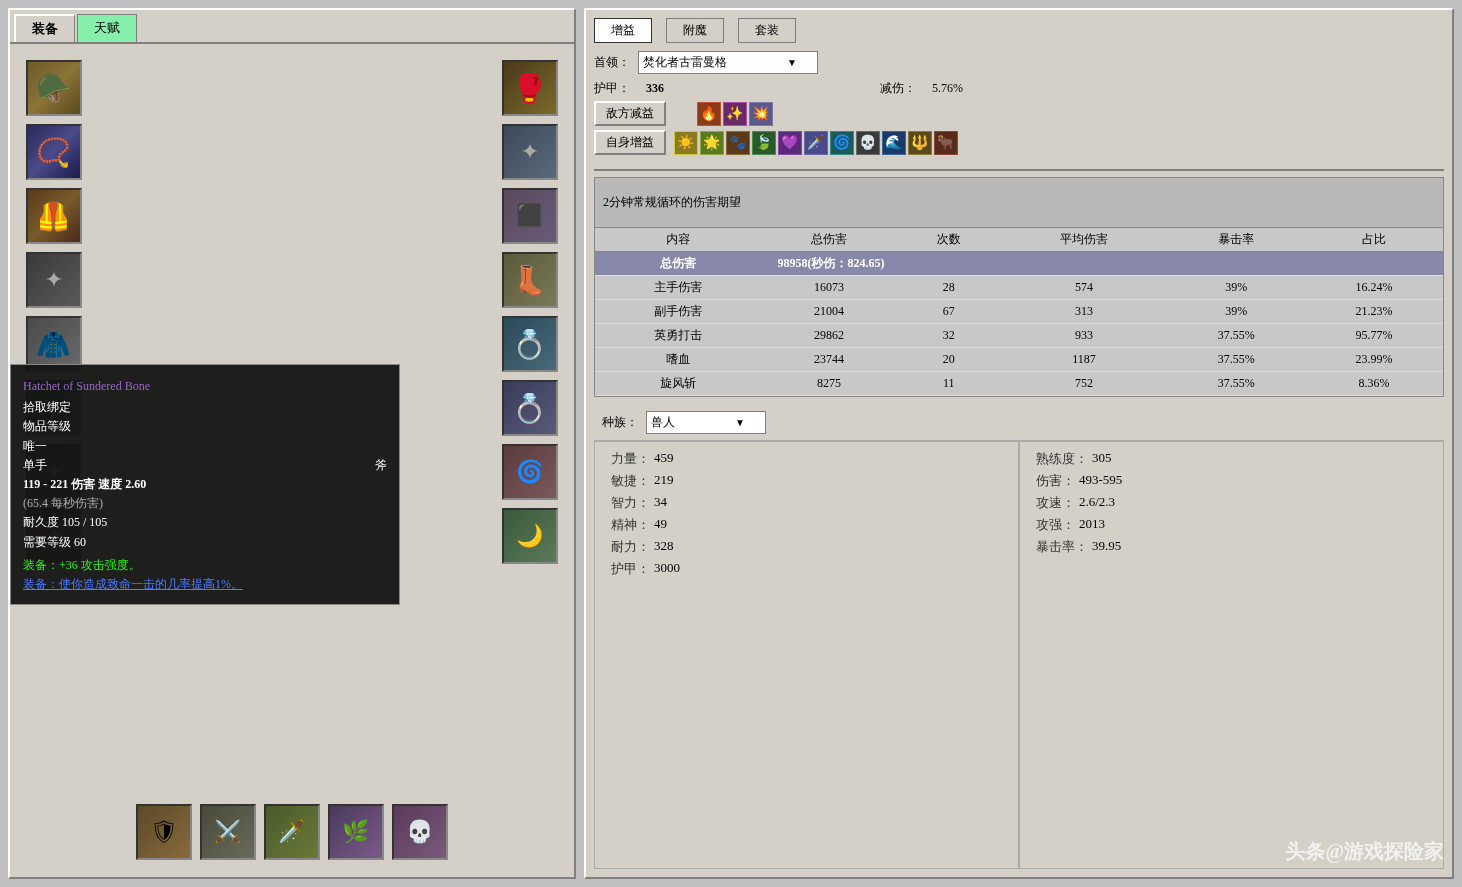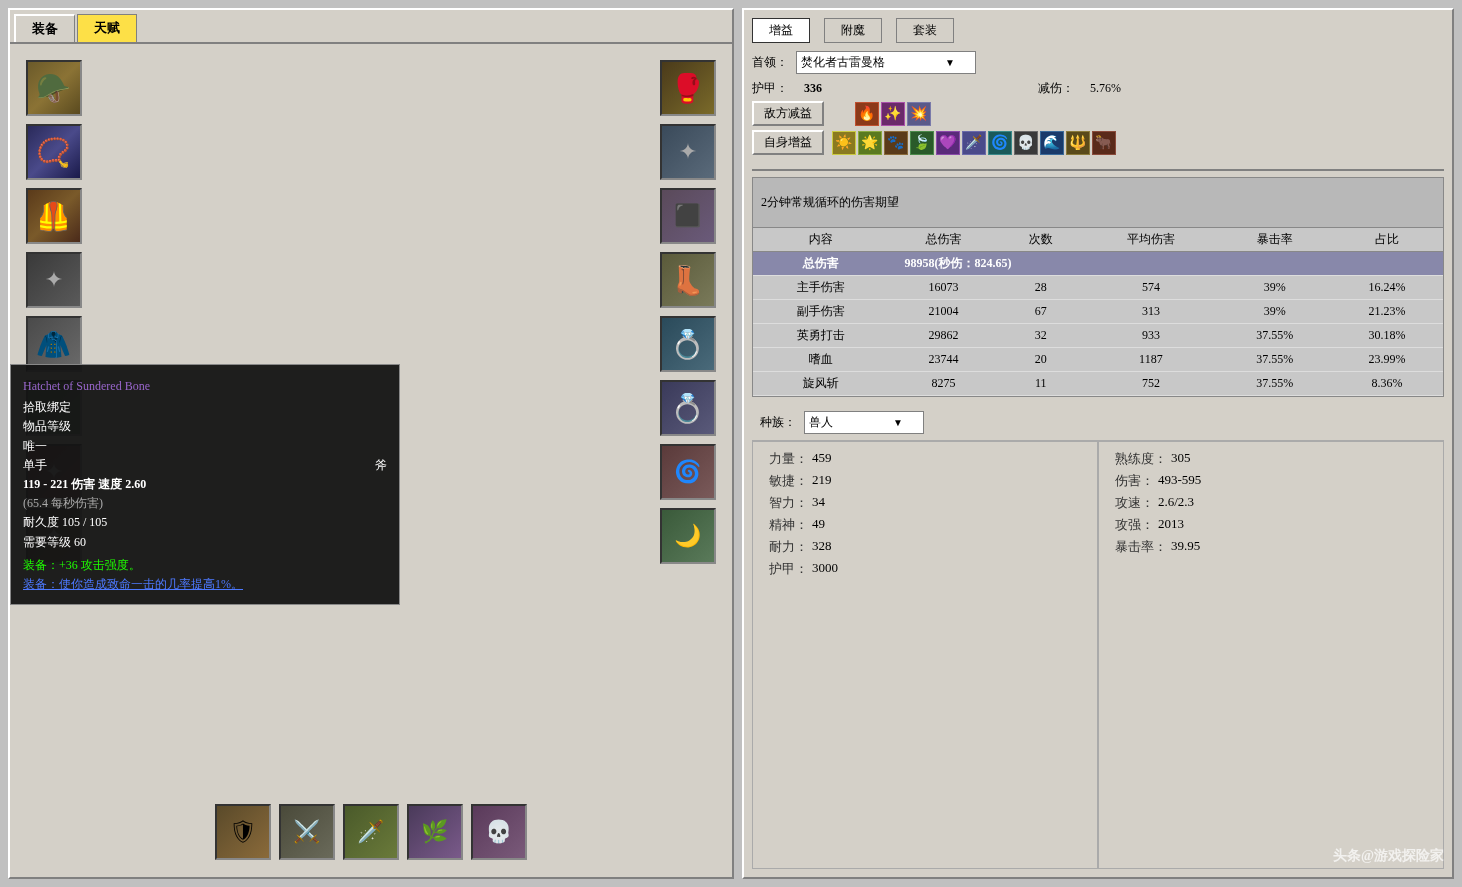--- a/index.html
+++ b/index.html
@@ -15,45 +15,44 @@
       display: flex;
       width: 1462px;
       min-height: 887px;
       background: #c0c0c0;
       padding: 8px;
       gap: 8px;
     }
 
     
     .left-panel {
-      width: 726px;
+      width: 568px;
       background: #d4d0c8;
       border: 2px solid #808080;
       border-top-color: #fff;
       border-left-color: #fff;
       position: relative;
     }
 
     .tab-bar {
       display: flex;
       background: #d4d0c8;
       border-bottom: 2px solid #808080;
       padding: 4px 4px 0;
       gap: 2px;
     }
 
     .tab {
       padding: 4px 16px;
-      background: #fde047;
+      background: #86efac;
       border: 1px solid #808080;
       border-bottom: none;
       cursor: pointer;
       font-size: 13px;
       color: #000;
-      font-weight: bold;
     }
 
     .tab.active {
       background: #d4d0c8;
       border-top: 2px solid #fff;
       border-left: 2px solid #fff;
       border-right: 1px solid #808080;
       font-weight: bold;
     }
 
@@ -357,21 +356,21 @@
       font-size: 12px;
       padding: 6px 8px;
       border-bottom: 1px solid #aaa;
     }
 
     
     .watermark {
       position: absolute;
       bottom: 12px;
       right: 8px;
-      font-size: 14px;
+      font-size: 20px;
       color: rgba(255,255,255,0.7);
       font-weight: bold;
       pointer-events: none;
     }
   </style>
 </head>
 <body>
 
 <div class="main-container">
 
@@ -573,21 +572,21 @@
               <td>313</td>
               <td>39%</td>
               <td>21.23%</td>
             </tr>
             <tr>
               <td>英勇打击</td>
               <td>29862</td>
               <td>32</td>
               <td>933</td>
               <td>37.55%</td>
-              <td>30.18%</td>
+              <td>95.77%</td>
             </tr>
             <tr>
               <td>嗜血</td>
               <td>23744</td>
               <td>20</td>
               <td>1187</td>
               <td>37.55%</td>
               <td>23.99%</td>
             </tr>
             <tr>

